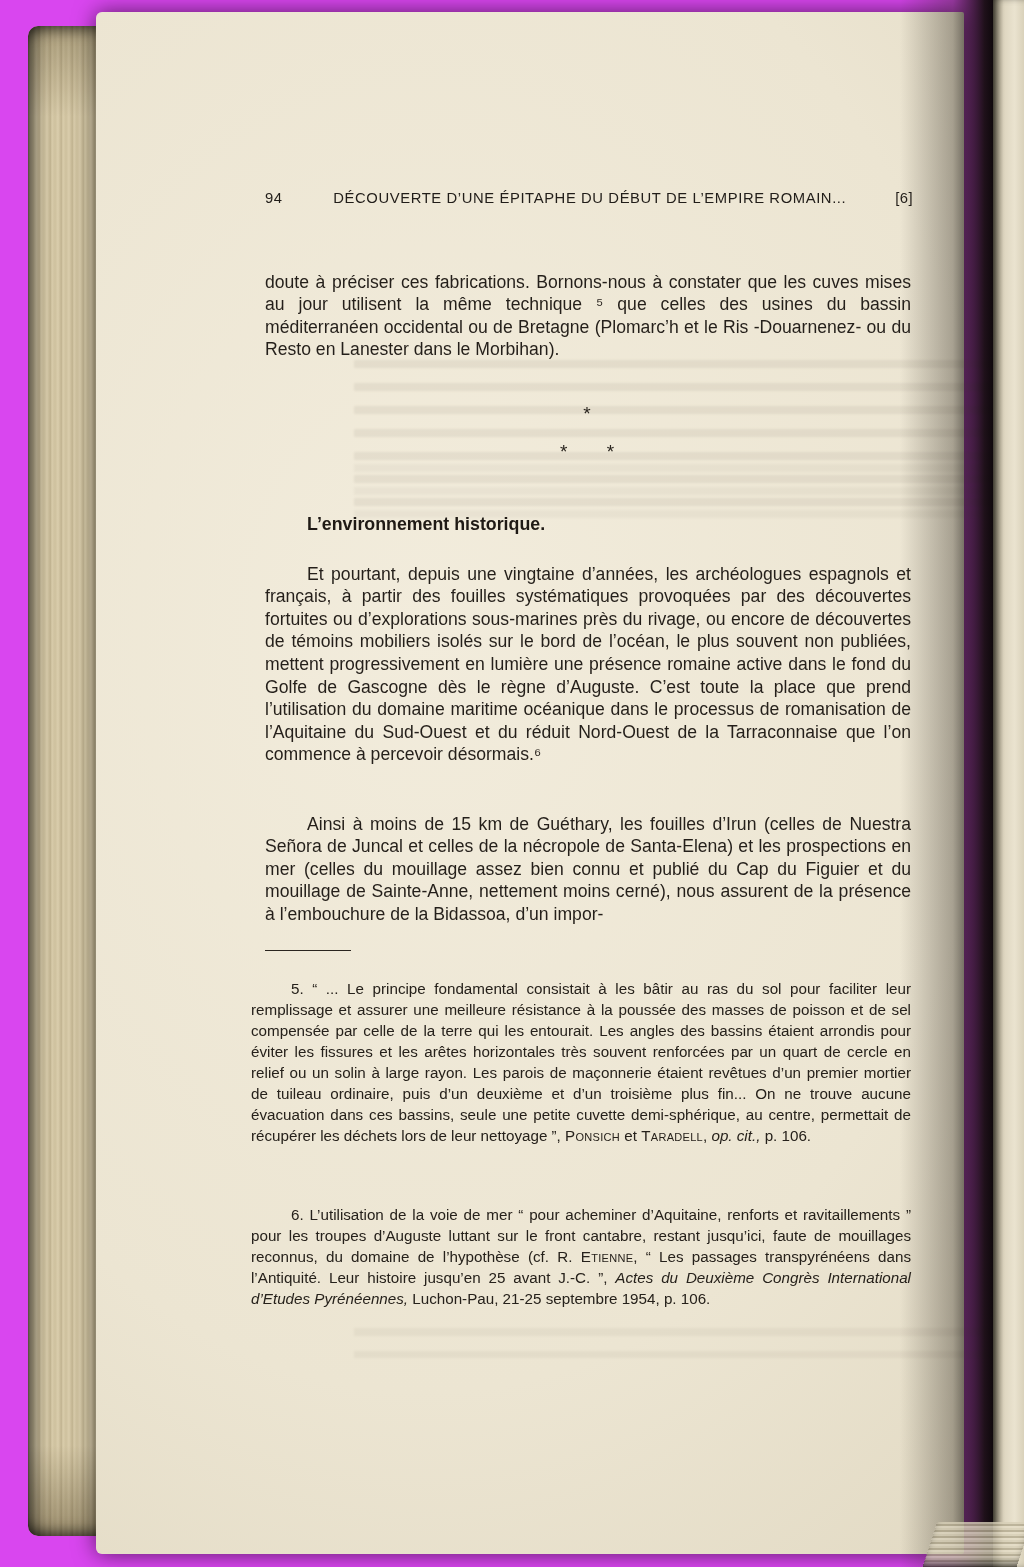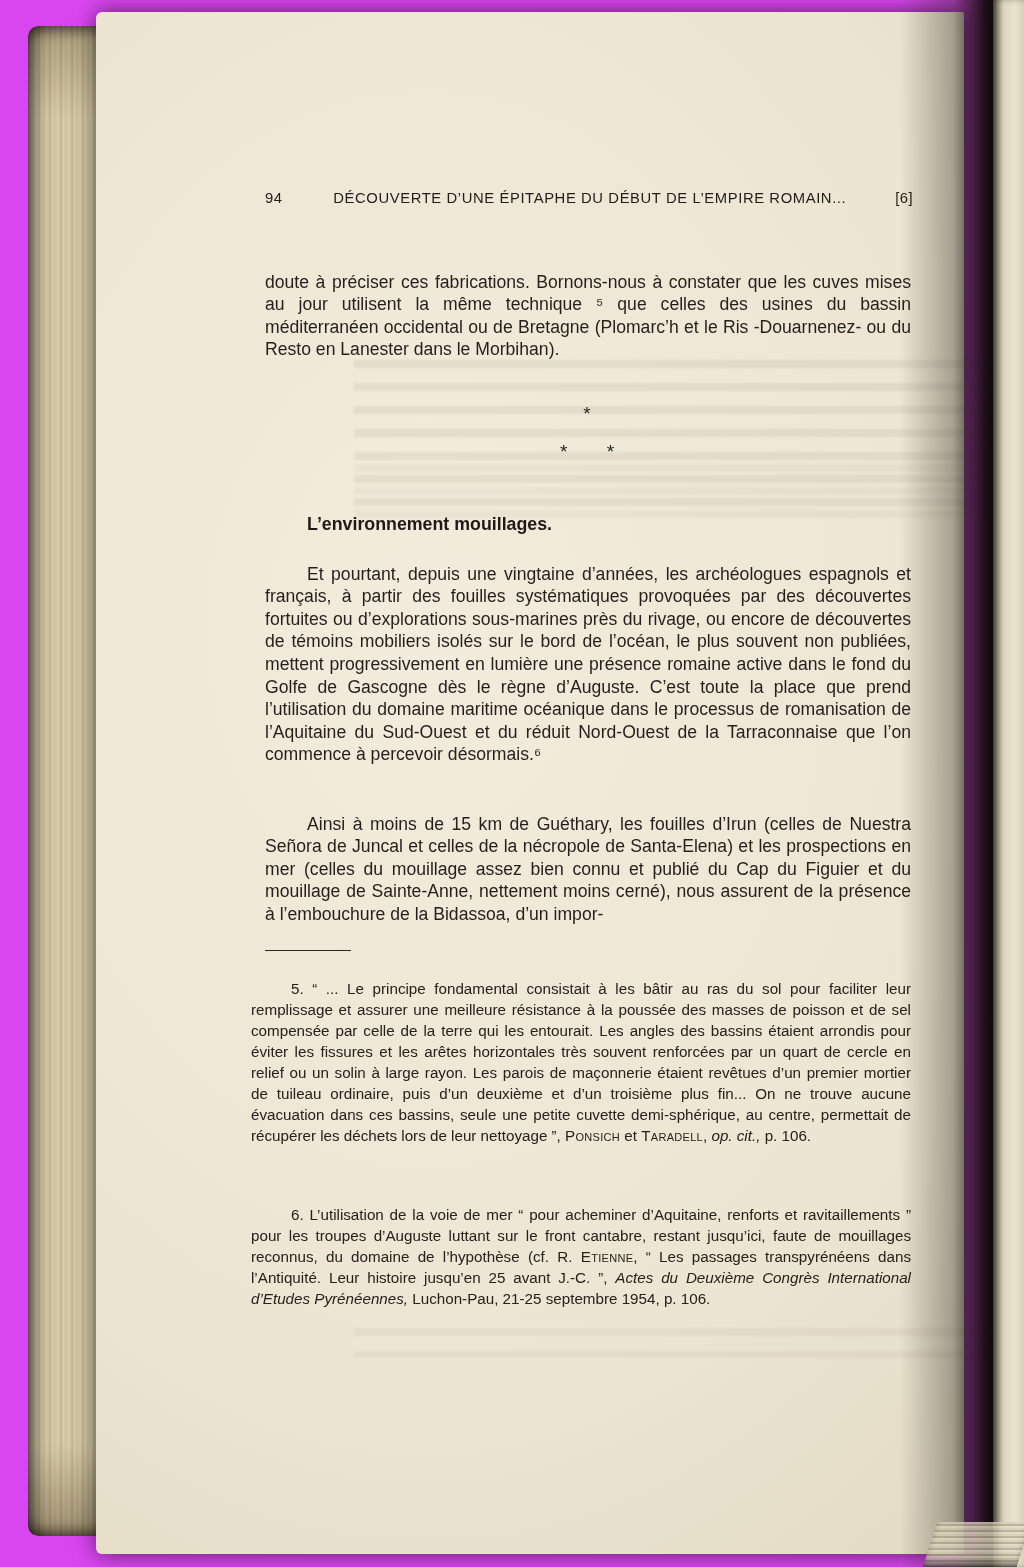--- a/index.html
+++ b/index.html
@@ -115,21 +115,21 @@
       <span class="pagenum">94</span>
       <span class="headtitle">DÉCOUVERTE D’UNE ÉPITAPHE DU DÉBUT DE L’EMPIRE ROMAIN...</span>
       <span class="bracket">[6]</span>
     </div>
 
     <p class="para p1">doute à préciser ces fabrications. Bornons-nous à constater que les cuves mises au jour utilisent la même technique ⁵ que celles des usines du bassin méditerranéen occidental ou de Bretagne (Plomarc’h et le Ris -Douarnenez- ou du Resto en Lanester dans le Morbihan).</p>
 
     <div class="asterism ast-top">*</div>
     <div class="asterism ast-bottom">* *</div>
 
-    <div class="section-heading">L’environnement mouillages.</div>
+    <div class="section-heading">L’environnement historique.</div>
 
     <p class="para p2 indent">Et pourtant, depuis une vingtaine d’années, les archéologues espagnols et français, à partir des fouilles systématiques provoquées par des découvertes fortuites ou d’explorations sous-marines près du rivage, ou encore de découvertes de témoins mobiliers isolés sur le bord de l’océan, le plus souvent non publiées, mettent progressivement en lumière une présence romaine active dans le fond du Golfe de Gascogne dès le règne d’Auguste. C’est toute la place que prend l’utilisation du domaine maritime océanique dans le processus de romanisation de l’Aquitaine du Sud-Ouest et du réduit Nord-Ouest de la Tarraconnaise que l’on commence à percevoir désormais.⁶</p>
 
     <p class="para p3 indent">Ainsi à moins de 15 km de Guéthary, les fouilles d’Irun (celles de Nuestra Señora de Juncal et celles de la nécropole de Santa-Elena) et les prospections en mer (celles du mouillage assez bien connu et publié du Cap du Figuier et du mouillage de Sainte-Anne, nettement moins cerné), nous assurent de la présence à l’embouchure de la Bidassoa, d’un impor-</p>
 
     <div class="fn-rule"></div>
 
     <p class="footnote fn5">
       <span>5. “ ... Le principe fondamental consistait à les bâtir au ras du sol pour faciliter leur remplissage et assurer une meilleure résistance à la poussée des masses de poisson et de sel compensée par celle de la terre qui les entourait. Les angles des bassins étaient arrondis pour éviter les fissures et les arêtes horizontales très souvent renforcées par un quart de cercle en relief ou un solin à large rayon. Les parois de maçonnerie étaient revêtues d’un premier mortier de tuileau ordinaire, puis d’un deuxième et d’un troisième plus fin... On ne trouve aucune évacuation dans ces bassins, seule une petite cuvette demi-sphérique, au centre, permettait de récupérer les déchets lors de leur nettoyage ”, </span><span class="sc">Ponsich</span><span> et </span><span class="sc">Taradell</span><span>, </span><span class="it">op. cit.,</span><span> p. 106.</span>
     </p>

